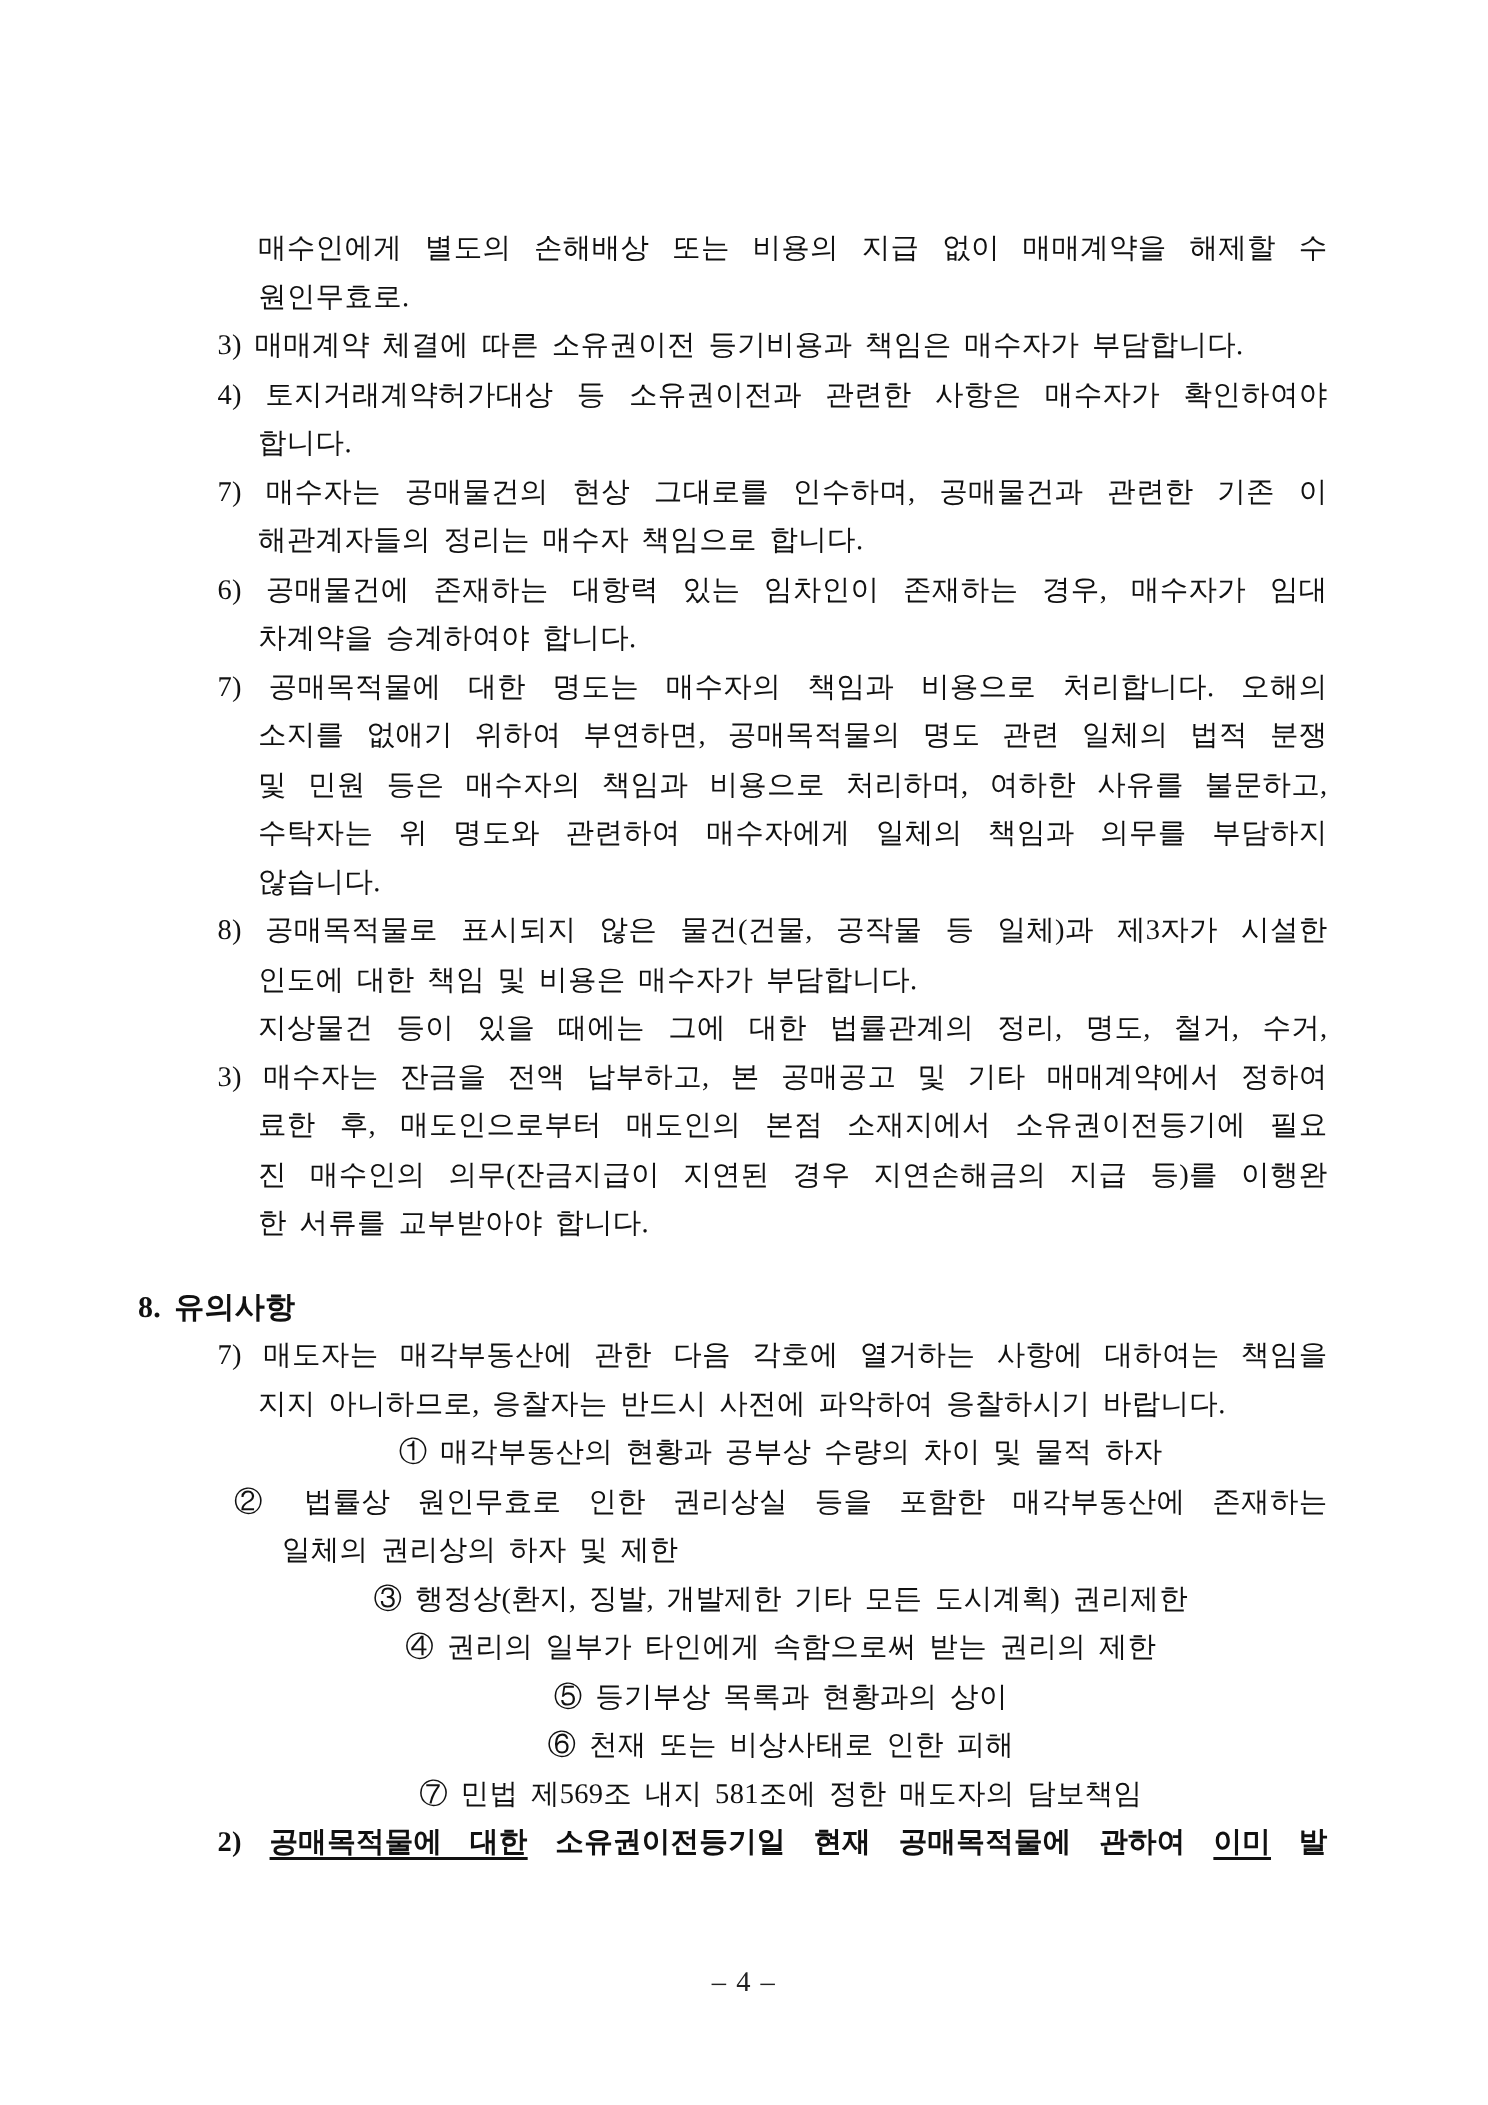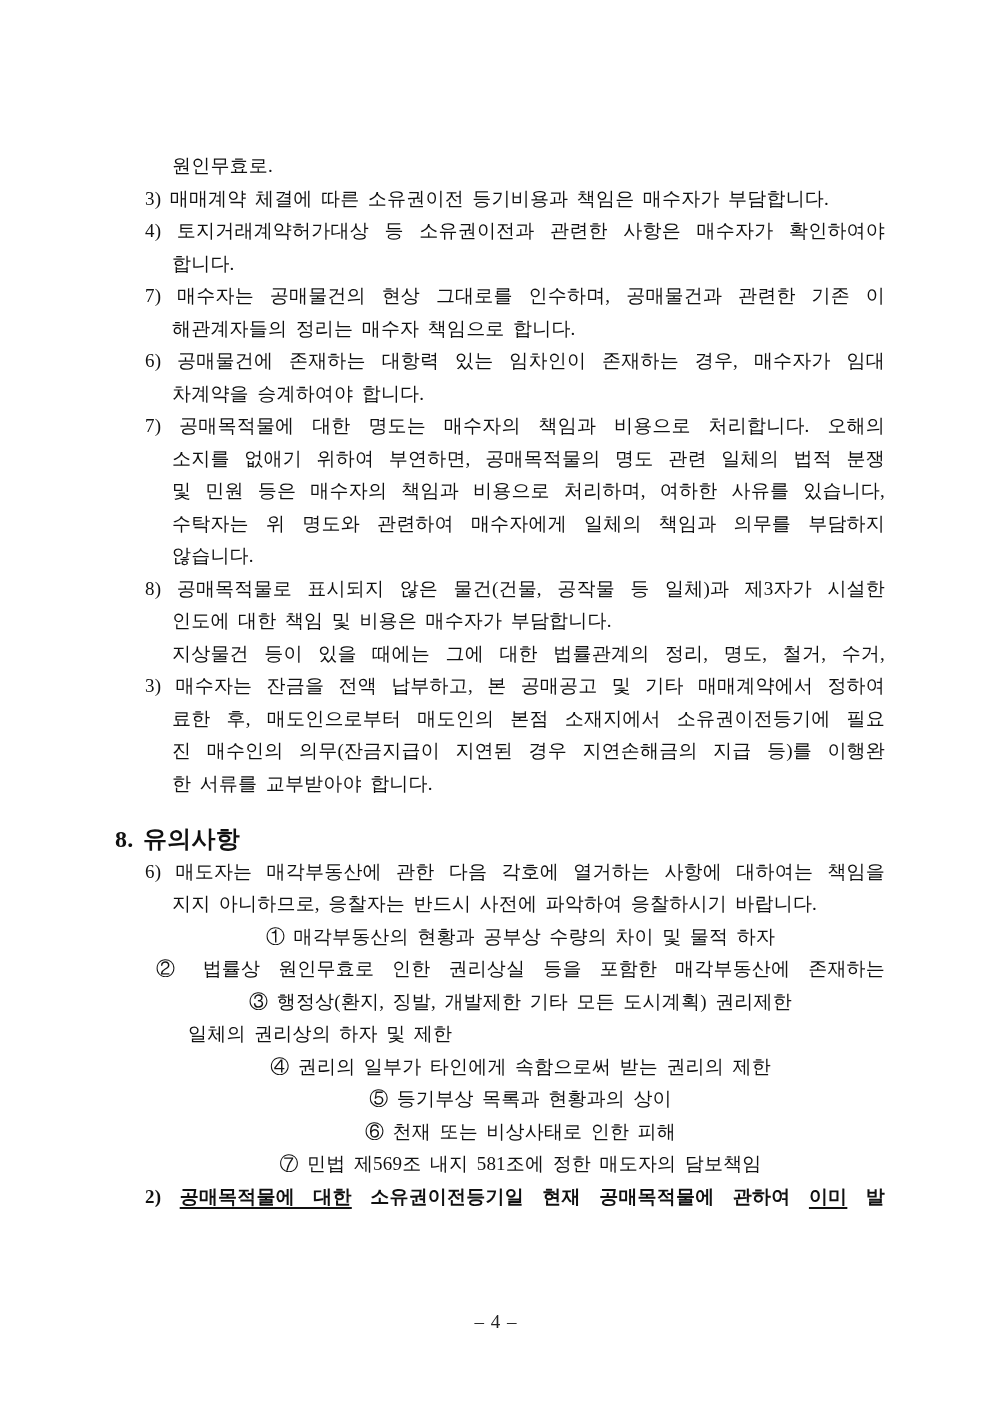--- a/index.html
+++ b/index.html
@@ -29,21 +29,21 @@
   .line.justify {
     text-align: justify;
     text-align-last: justify;
     -moz-text-align-last: justify;
     text-justify: inter-word;
   }
   .line.bold { font-weight: bold; }
   .gap-before { margin-top: 23px; }
   .indent-cont    { margin-left: 172px; width: 713px; }
   .indent-num     { margin-left: 145px; width: 740px; }
-  .indent-section { margin-left: 115px; width: 770px; font-size: 24px; }
+  .indent-section { margin-left: 92px; width: 770px; font-size: 20px; }
   .indent-circ    { margin-left: 156px; width: 729px; text-align: center; }
   .indent-circ2   { margin-left: 188px; width: 697px; }
   .underline {
     text-decoration: underline;
     text-underline-offset: 4px;
     text-decoration-thickness: 1.5px;
     margin-top: 28px;
   }
   .footer {
     position: absolute;
@@ -55,47 +55,48 @@
     line-height: 32px;
     letter-spacing: 1px;
     color: #222222;
   }
 </style>
 </head>
 <body>
 
 <div class="page">
   <div class="content" id="content">
+      <div class="line indent-cont justify">매수인에게 별도의 손해배상 또는 비용의 지급 없이 매매계약을 해제할 수</div>
       <div class="line indent-cont">원인무효로.</div>
       <div class="line indent-num">3) 매매계약 체결에 따른 소유권이전 등기비용과 책임은 매수자가 부담합니다.</div>
       <div class="line indent-num justify">4) 토지거래계약허가대상 등 소유권이전과 관련한 사항은 매수자가 확인하여야</div>
       <div class="line indent-cont">합니다.</div>
       <div class="line indent-num justify">7) 매수자는 공매물건의 현상 그대로를 인수하며, 공매물건과 관련한 기존 이</div>
       <div class="line indent-cont">해관계자들의 정리는 매수자 책임으로 합니다.</div>
       <div class="line indent-num justify">6) 공매물건에 존재하는 대항력 있는 임차인이 존재하는 경우, 매수자가 임대</div>
       <div class="line indent-cont">차계약을 승계하여야 합니다.</div>
       <div class="line indent-num justify">7) 공매목적물에 대한 명도는 매수자의 책임과 비용으로 처리합니다. 오해의</div>
       <div class="line indent-cont justify">소지를 없애기 위하여 부연하면, 공매목적물의 명도 관련 일체의 법적 분쟁</div>
-      <div class="line indent-cont justify">및 민원 등은 매수자의 책임과 비용으로 처리하며, 여하한 사유를 있습니다,</div>
+      <div class="line indent-cont justify">및 민원 등은 매수자의 책임과 비용으로 처리하며, 여하한 사유를 불문하고,</div>
       <div class="line indent-cont justify">수탁자는 위 명도와 관련하여 매수자에게 일체의 책임과 의무를 부담하지</div>
       <div class="line indent-cont">않습니다.</div>
       <div class="line indent-num justify">8) 공매목적물로 표시되지 않은 물건(건물, 공작물 등 일체)과 제3자가 시설한</div>
       <div class="line indent-cont">인도에 대한 책임 및 비용은 매수자가 부담합니다.</div>
       <div class="line indent-cont justify">지상물건 등이 있을 때에는 그에 대한 법률관계의 정리, 명도, 철거, 수거,</div>
       <div class="line indent-num justify">3) 매수자는 잔금을 전액 납부하고, 본 공매공고 및 기타 매매계약에서 정하여</div>
       <div class="line indent-cont justify">료한 후, 매도인으로부터 매도인의 본점 소재지에서 소유권이전등기에 필요</div>
       <div class="line indent-cont justify">진 매수인의 의무(잔금지급이 지연된 경우 지연손해금의 지급 등)를 이행완</div>
       <div class="line indent-cont">한 서류를 교부받아야 합니다.</div>
       <div class="line indent-section bold gap-before">8. 유의사항</div>
-      <div class="line indent-num justify">6) 매도자는 매각부동산에 관한 다음 각호에 열거하는 사항에 대하여는 책임을</div>
+      <div class="line indent-num justify">7) 매도자는 매각부동산에 관한 다음 각호에 열거하는 사항에 대하여는 책임을</div>
       <div class="line indent-cont">지지 아니하므로, 응찰자는 반드시 사전에 파악하여 응찰하시기 바랍니다.</div>
       <div class="line indent-circ">① 매각부동산의 현황과 공부상 수량의 차이 및 물적 하자</div>
       <div class="line indent-circ justify">② 법률상 원인무효로 인한 권리상실 등을 포함한 매각부동산에 존재하는</div>
+      <div class="line indent-circ2">일체의 권리상의 하자 및 제한</div>
       <div class="line indent-circ">③ 행정상(환지, 징발, 개발제한 기타 모든 도시계획) 권리제한</div>
-      <div class="line indent-circ2">일체의 권리상의 하자 및 제한</div>
       <div class="line indent-circ">④ 권리의 일부가 타인에게 속함으로써 받는 권리의 제한</div>
       <div class="line indent-circ">⑤ 등기부상 목록과 현황과의 상이</div>
       <div class="line indent-circ">⑥ 천재 또는 비상사태로 인한 피해</div>
       <div class="line indent-circ">⑦ 민법 제569조 내지 581조에 정한 매도자의 담보책임</div>
       <div class="line indent-num justify bold"><span>2) </span><span class="underline">공매목적물에 대한</span><span> 소유권이전등기일 현재 공매목적물에 관하여 </span><span class="underline">이미</span><span> 발</span></div>
     </div>
   <div class="footer">
     <span>– 4 –</span>
   </div>
 </div>

